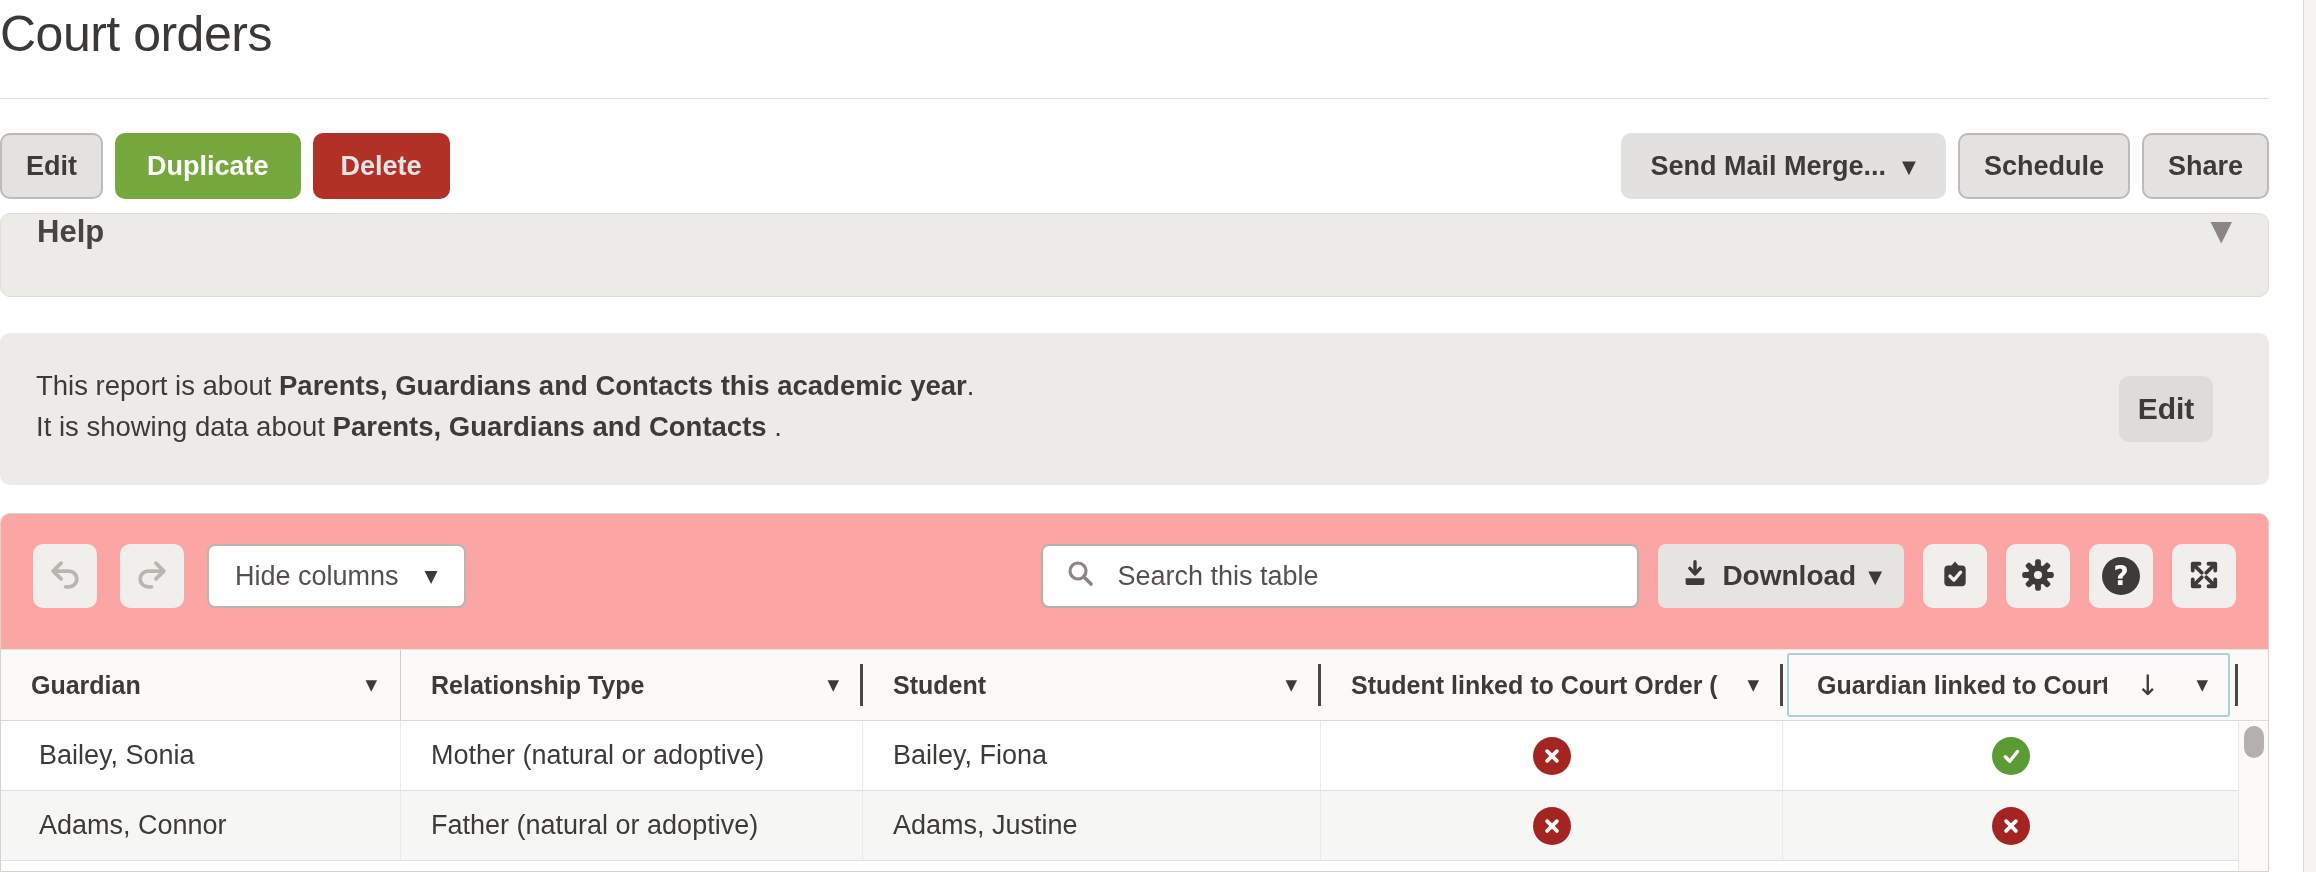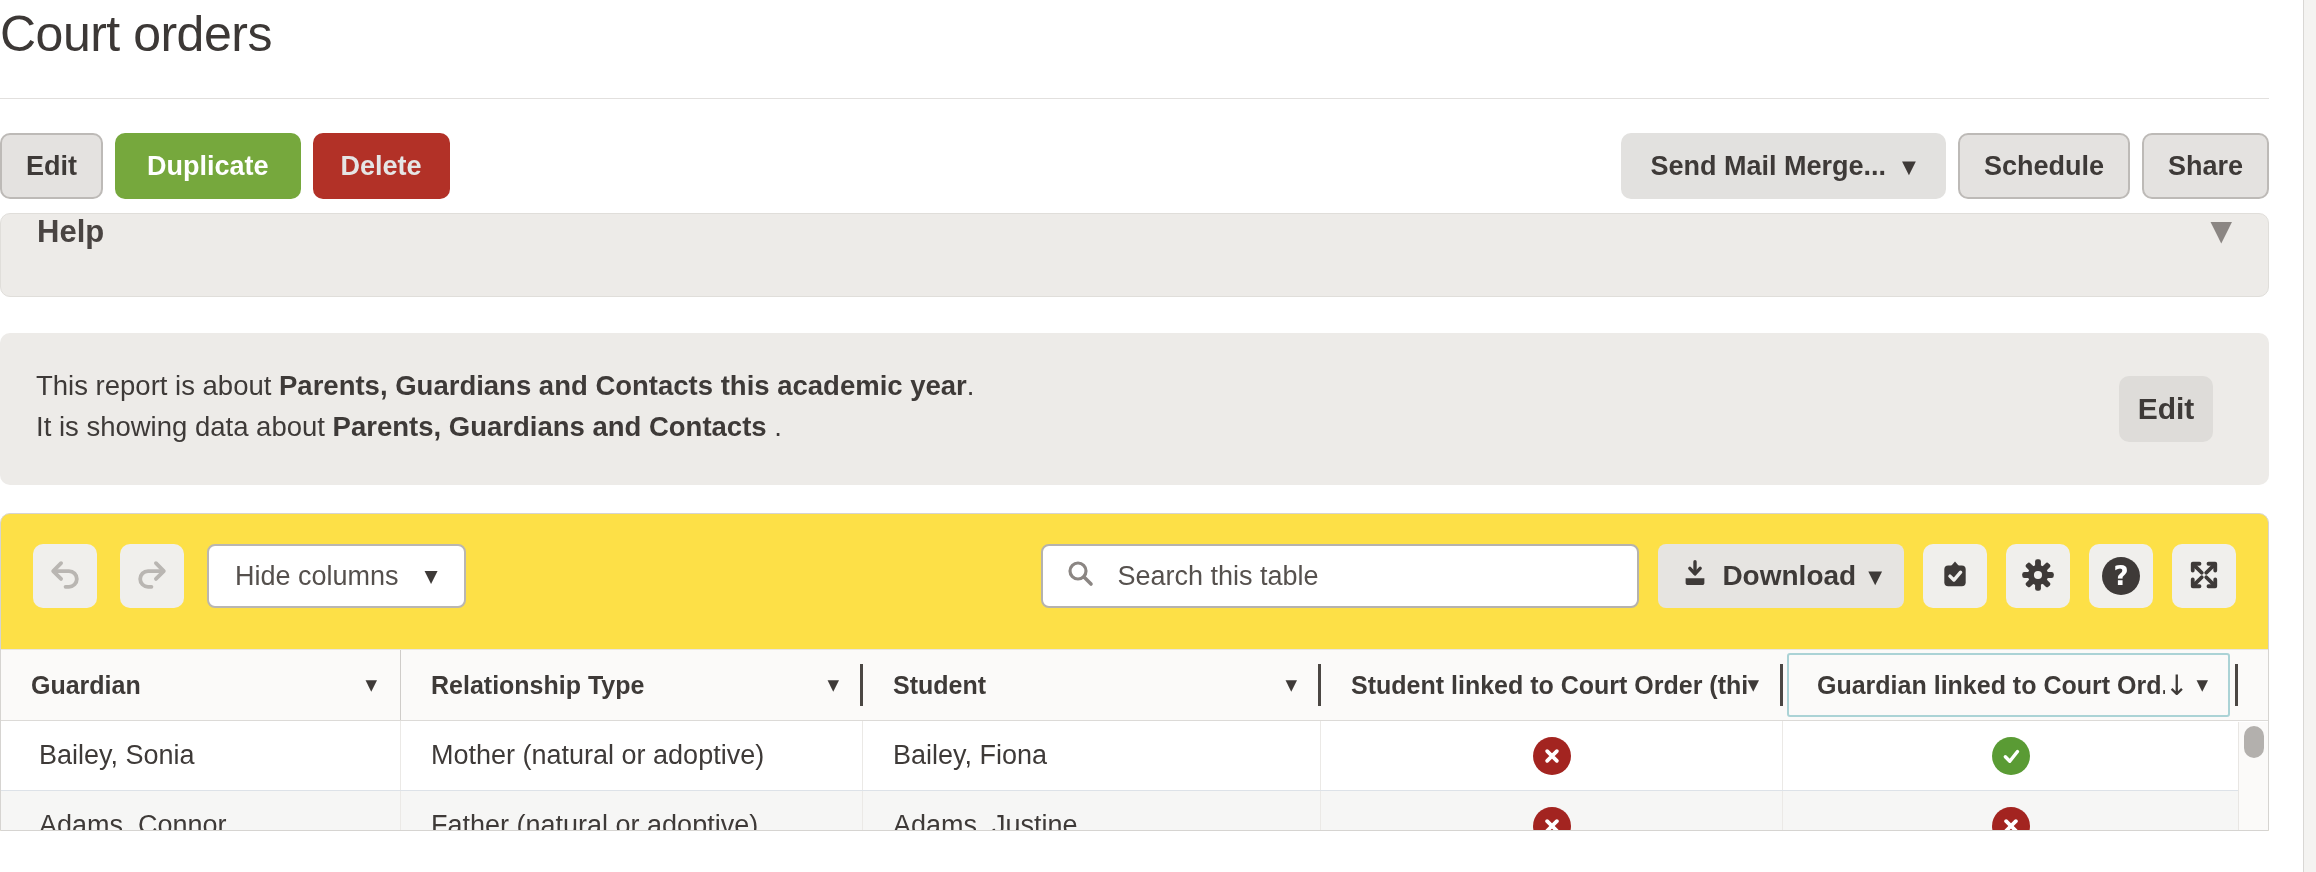--- a/index.html
+++ b/index.html
@@ -71,24 +71,24 @@
     position: absolute; right: 56px; top: 43px;
     width: 94px; height: 66px;
     background: #dedcd9; border: none; border-radius: 10px;
     font-family: inherit; font-size: 30px; font-weight: 700; color: #3e3a38;
     cursor: pointer;
   }
 
   
   .table-panel {
     margin-top: 28px;
-    height: 318px;
+    height: 359px;
     border: 1px solid #d6d4d1;
     border-radius: 10px 10px 0 0;
-    background: #fde047;
+    background: #fca5a5;
     position: relative;
     overflow: hidden;
   }
   .toolbar {
     height: 135px;
     padding: 30px 32px 0 32px;
     display: flex; justify-content: space-between; align-items: flex-start;
   }
   .tb-left { display: flex; gap: 23px; align-items: center; }
   .tb-right { display: flex; gap: 19px; align-items: center; }
@@ -139,20 +139,21 @@
     background: #fbfaf9;
     border-top: 1px solid #e8e6e3;
     border-bottom: 1px solid #dcdad7;
     display: flex;
   }
   .th {
     display: flex; align-items: center;
     font-size: 25px; font-weight: 700; color: #3e3a38;
     padding-left: 30px; position: relative;
     cursor: pointer;
+    gap: 29px;
   }
   .th .th-label { flex: 1; white-space: nowrap; overflow: hidden; }
   .th .th-caret { font-size: 15px; margin-right: 24px; font-family: "DejaVu Sans", sans-serif; }
   .hdiv-light { position: absolute; right: 0; top: 0; bottom: 0; width: 1px; background: #cfccc9; }
   .hdiv-dark { position: absolute; right: 0; top: 14px; bottom: 14px; width: 3px; background: #4b4744; }
   .c0 { width: 400px; } .c1 { width: 462px; } .c2 { width: 458px; }
   .c3 { width: 462px; } .c4 { width: 455px; }
   .th.c4 { padding-left: 34px; }
   .sel-outline {
     position: absolute; left: 4px; right: 8px; top: 3px; bottom: 3px;

